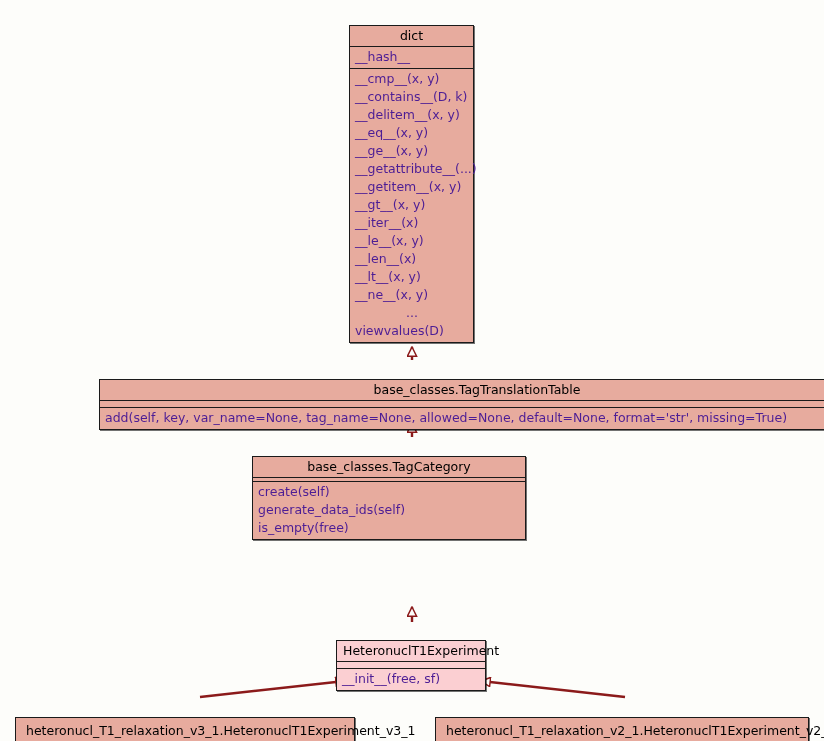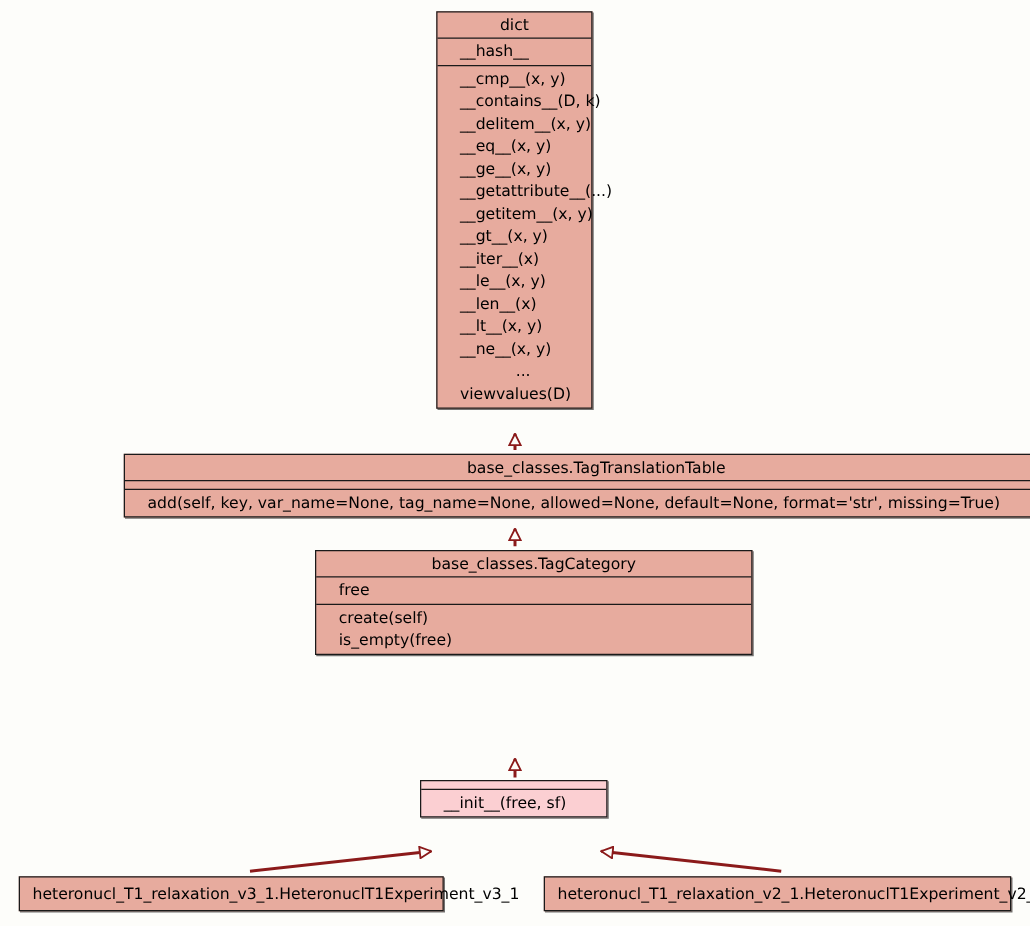--- a/index.html
+++ b/index.html
@@ -30,20 +30,21 @@
     pointer-events: none;
   }
 
   
   .uml-class {
     position: absolute;
     box-sizing: border-box;
     border: 1px solid #1a1a1a;
     background: #e7ab9e;
     box-shadow: 1px 1px 0 0 rgba(0,0,0,0.55);
+    margin-top: 16px;
   }
   .uml-class.light {
     background: #fbcfd2;
   }
   .uml-compartment {
     box-sizing: border-box;
     border-bottom: 1px solid #1a1a1a;
   }
   .uml-compartment:last-child {
     border-bottom: none;
@@ -51,23 +52,23 @@
   .uml-title {
     text-align: center;
     font-size: 12.5px;
     color: #000;
     line-height: 17px;
     padding: 1px 6px 2px 6px;
     white-space: nowrap;
   }
   .uml-row {
     font-size: 12.5px;
-    color: #000000;
+    color: #4c1d95;
     line-height: 18px;
-    padding: 0 4px 0 18px;
+    padding: 0 4px 0 5px;
     white-space: nowrap;
     text-align: left;
   }
   .uml-row.center {
     text-align: center;
   }
   .uml-empty {
     height: 7px;
   }
   .uml-list {
@@ -143,34 +144,37 @@
   <div class="uml-class" style="left:99px; top:363px; width:756px;">
     <div class="uml-compartment">
       <div class="uml-title">base_classes.TagTranslationTable</div>
     </div>
     <div class="uml-compartment uml-empty"></div>
     <div class="uml-compartment uml-list">
       <div class="uml-row">add(self, key, var_name=None, tag_name=None, allowed=None, default=None, format='str', missing=True)</div>
     </div>
   </div>
 
-  <div class="uml-class" style="left:252px; top:440px; width:350px;">
+  <div class="uml-class" style="left:252px; top:440px; width:274px;">
     <div class="uml-compartment">
       <div class="uml-title">base_classes.TagCategory</div>
     </div>
     <div class="uml-compartment uml-list">
-      <div class="uml-row">free</div>
     </div>
     <div class="uml-compartment uml-list">
       <div class="uml-row">create(self)</div>
+      <div class="uml-row">generate_data_ids(self)</div>
       <div class="uml-row">is_empty(free)</div>
     </div>
   </div>
 
   <div class="uml-class light" style="left:336px; top:624px; width:150px;">
+    <div class="uml-compartment">
+      <div class="uml-title">HeteronuclT1Experiment</div>
+    </div>
     <div class="uml-compartment uml-empty"></div>
     <div class="uml-compartment uml-list">
       <div class="uml-row">__init__(free, sf)</div>
     </div>
   </div>
 
   <div class="uml-class uml-simple" style="left:15px; top:701px; width:340px;">
     <div class="uml-compartment">
       <div class="uml-title">heteronucl_T1_relaxation_v3_1.HeteronuclT1Experiment_v3_1</div>
     </div>

